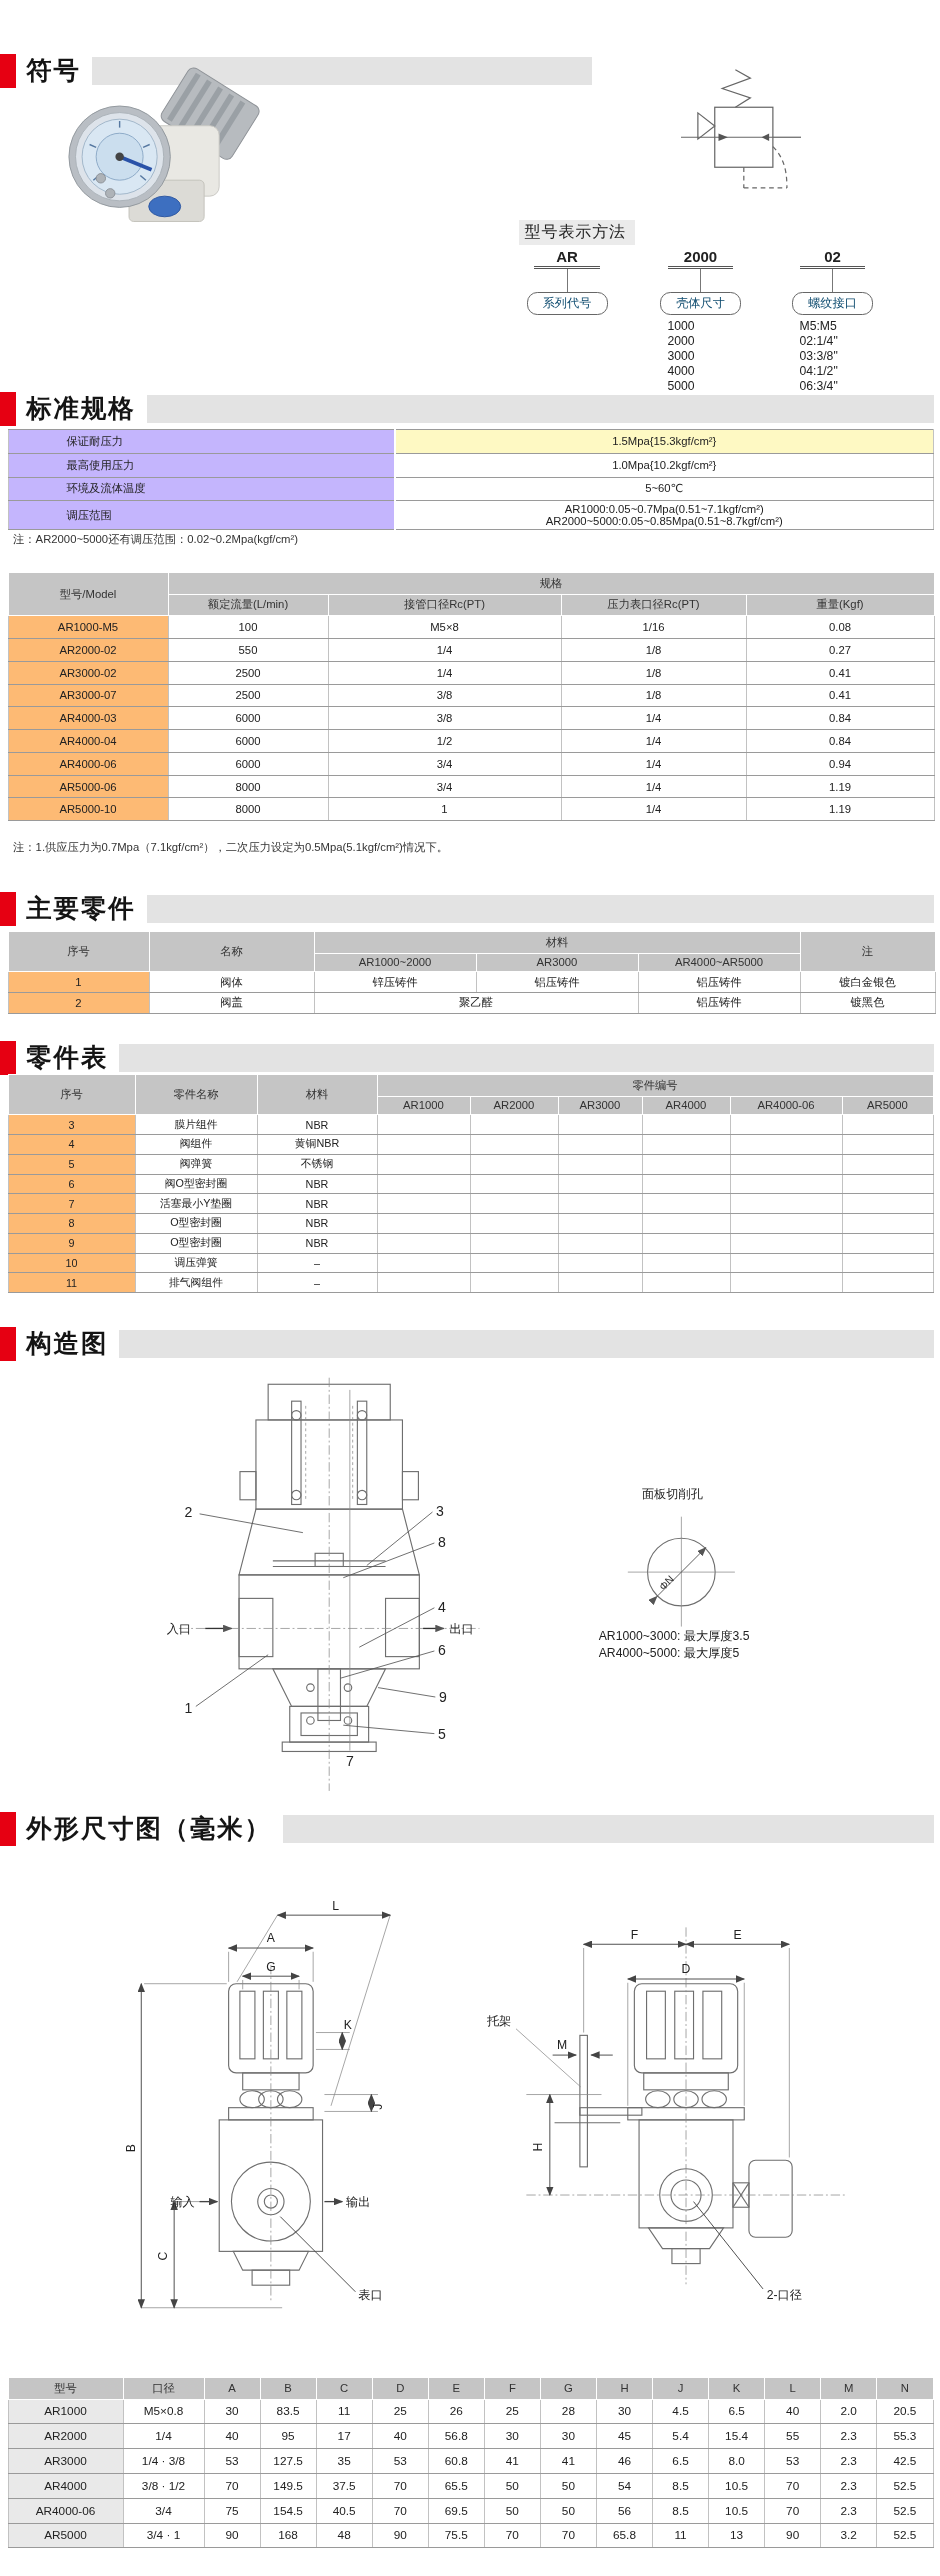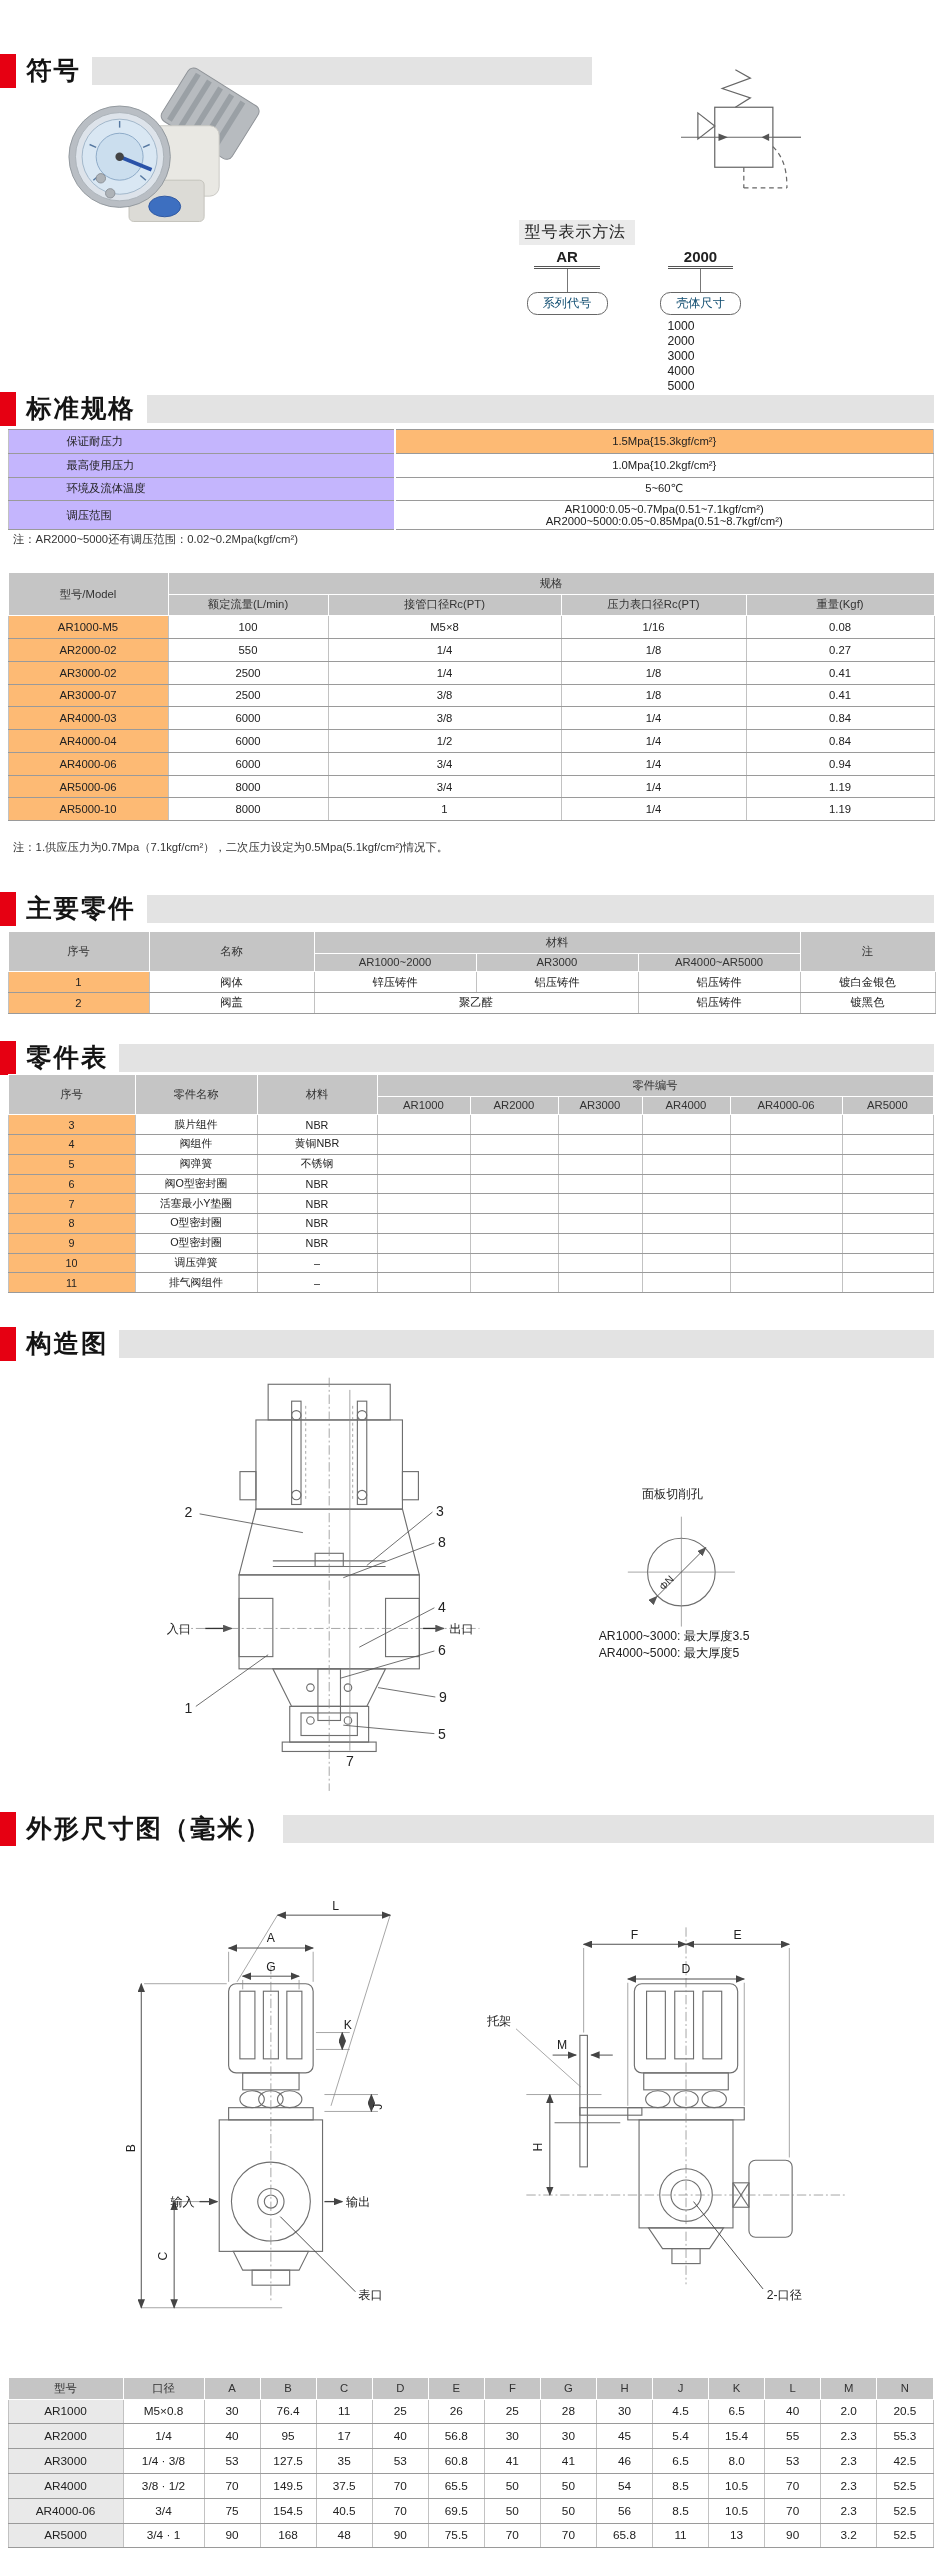--- a/index.html
+++ b/index.html
@@ -13,21 +13,21 @@
   
   .tblwrap{position:absolute;left:7.5px;width:926px;}
   table.tbl{border-collapse:collapse;table-layout:fixed;width:926px;font-size:11.3px;color:#222;}
   table.tbl th{background:#c5c5c5;border:1.9px solid #fff;font-weight:normal;padding:2.8px 1.9px;text-align:center;color:#333;}
   table.tbl td{border:0.9px solid #c2c2c2;border-bottom:1.9px solid #9a9a9a;text-align:center;padding:1.9px 1.9px;background:#fff;}
   table.tbl tbody tr:first-child td{border-top:1.9px solid #9a9a9a;}
   table.tbl td:first-child{background:#fdba74;}
   
   #std-table td{height:19px;white-space:pre-line;font-size:11.3px;}
   #std-table td:first-child{background:#c4b5fd;text-align:left;padding-left:58px;border-right:2.8px solid #fff;width:387px;}
-  #std-table tr:first-child td+td{background:#fdba74;}
+  #std-table tr:first-child td+td{background:#fef9c3;}
   
   #spec-table td{height:18px;}
   #mp-table td{height:16px;}
   #pl-table td{height:15px;font-size:10.8px;}
   #dim-table td{height:20px;font-size:11.8px;}
   #dim-table td:first-child{background:#e9e9e9;}
   .note{position:absolute;left:13px;font-size:11.3px;color:#333;}
   
   #mc{position:absolute;left:519px;top:220px;width:416px;height:179px;}
   .mc-title{display:inline-block;background:#ebebeb;font-size:16px;font-weight:normal;padding:1.9px 9.4px 1.9px 5.6px;letter-spacing:0.9px;}
@@ -104,20 +104,33 @@
     <div class="seg" style="left:141px;width:81px">
       <span class="code">2000</span>
       <div class="vline"></div>
       <div class="pill">壳体尺寸</div>
       <div class="opts">
           <div>1000</div>
           <div>2000</div>
           <div>3000</div>
           <div>4000</div>
           <div>5000</div>
+        </div>
+    </div>
+    <div class="seg" style="left:273px;width:81px">
+      <span class="code">02</span>
+      <div class="vline"></div>
+      <div class="pill">螺纹接口</div>
+      <div class="opts">
+          <div>M5:M5</div>
+          <div>02:1/4"</div>
+          <div>03:3/8"</div>
+          <div>04:1/2"</div>
+          <div>06:3/4"</div>
+          <div>10:1"</div>
         </div>
     </div>
   </div>
 
   <div class="sec" style="top:391px;width:934px">
     <span class="rsq"></span>
     <span class="st">标准规格</span>
     <span class="sbar"></span>
   </div>
 
@@ -674,21 +687,21 @@
           <th>L</th>
           <th>M</th>
           <th>N</th>
         </tr>
       </thead>
       <tbody>
           <tr>
             <td>AR1000</td>
             <td>M5×0.8</td>
             <td>30</td>
-            <td>76.4</td>
+            <td>83.5</td>
             <td>11</td>
             <td>25</td>
             <td>26</td>
             <td>25</td>
             <td>28</td>
             <td>30</td>
             <td>4.5</td>
             <td>6.5</td>
             <td>40</td>
             <td>2.0</td>

